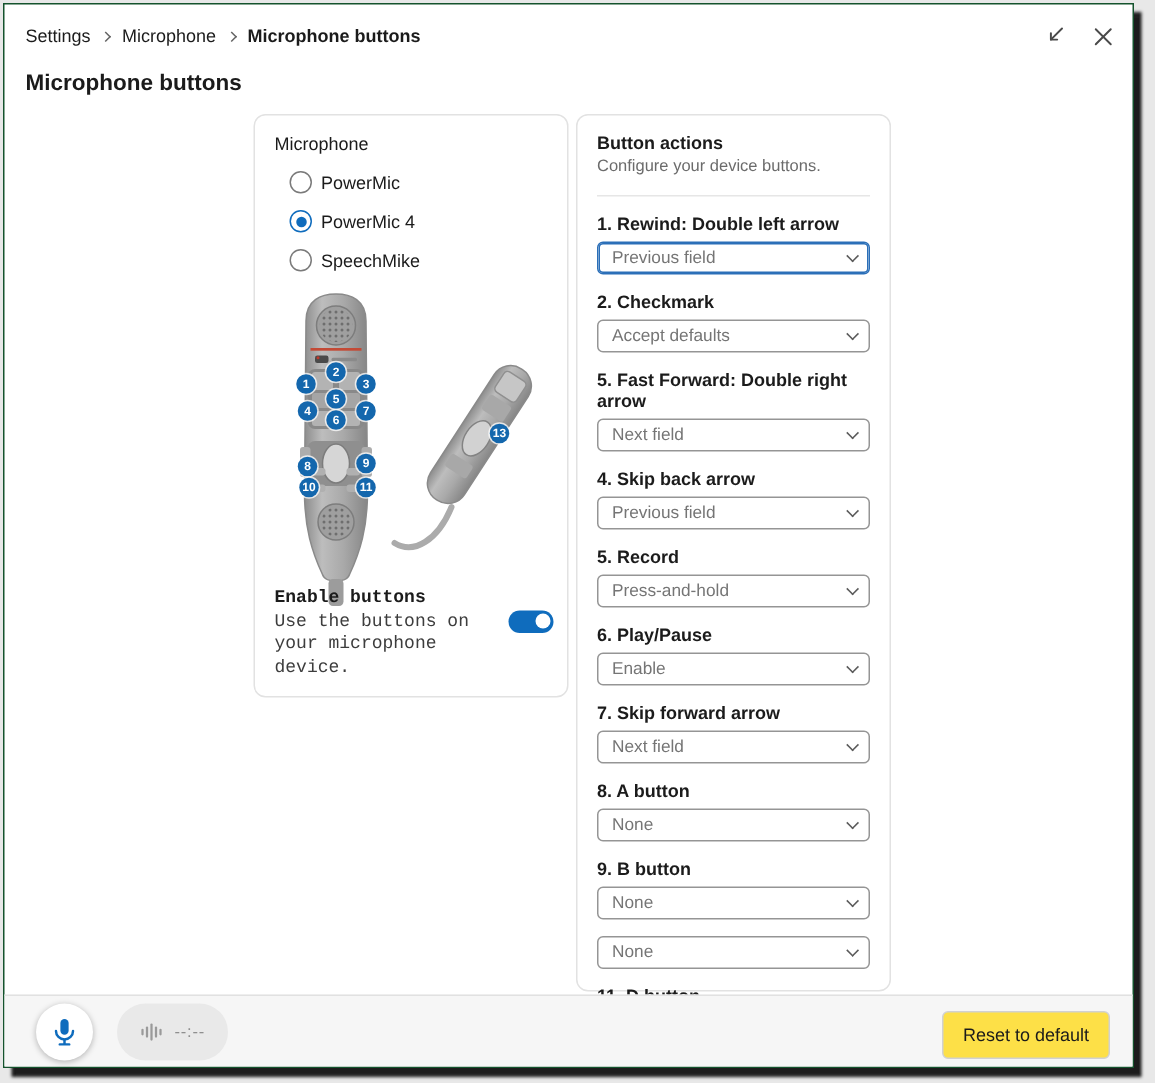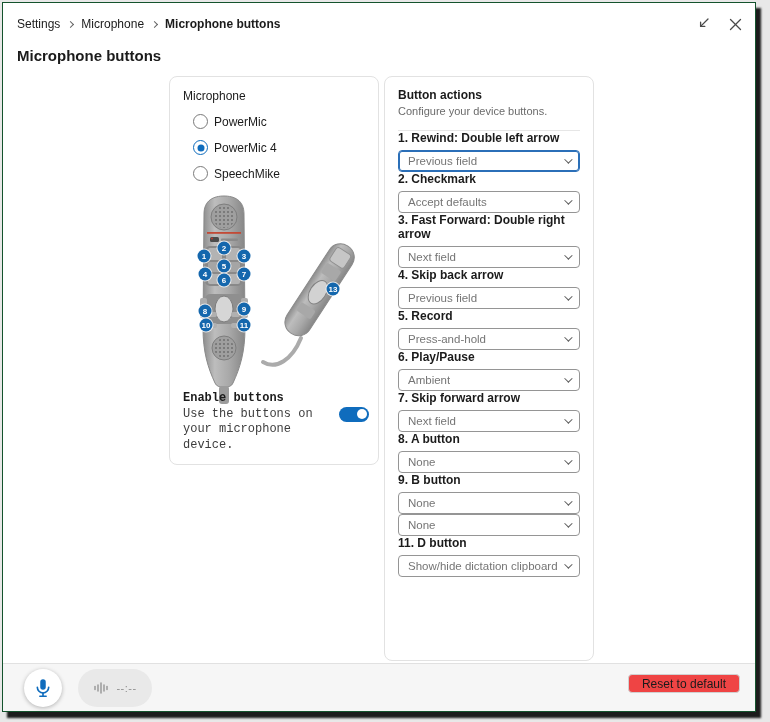--- a/index.html
+++ b/index.html
@@ -47,37 +47,37 @@
   .enable-text { width:152px; }
   .enable-title { font-weight:700; color:#1b1b1b; margin-bottom:2px; }
   .enable-desc { color:#3d3d3d; line-height:1.32; }
   .toggle { margin-left:auto; margin-top:16px; width:30px; height:15px; border-radius:8px; background:#0f6cbd; position:relative; flex:0 0 auto; }
   .toggle::after { content:""; position:absolute; right:2.5px; top:2.5px; width:10px; height:10px; border-radius:50%; background:#fff; }
 
   
   .actions-title { font-size:12px; font-weight:700; color:#1b1b1b; }
   .actions-sub { font-size:11px; color:#6b6b6b; margin-top:3px; }
   .divider { border-top:1px solid #e6e6e6; margin-top:13px; }
-  .action-row { }
+  .action-row { margin-top:11px; }
   .action-label { font-size:12px; font-weight:600; color:#1b1b1b; margin-bottom:5px; }
   .select { height:22px; border:1px solid #959595; border-radius:4px; background:#fff;
             display:flex; align-items:center; justify-content:space-between; padding:0 9px; }
   .select-value { font-size:11.5px; color:#757575; white-space:nowrap; overflow:hidden; }
   .chev { width:6px; height:6px; border-right:1.3px solid #5a5a5a; border-bottom:1.3px solid #5a5a5a;
           transform:rotate(45deg) translateY(-2px); flex:0 0 auto; }
   .select.focused { border-color:#2b6fb8; box-shadow:inset 0 0 0 1px #2b6fb8; }
 
   
   .footer { position:absolute; left:0; right:0; bottom:0; height:48px; background:#f6f6f6; border-top:1px solid #e1e1e1; }
   .mic-btn { position:absolute; left:21px; top:5px; width:38px; height:38px; border-radius:50%; background:#fff;
              border:none; box-shadow:0 1px 4px rgba(0,0,0,0.28); display:flex; align-items:center; justify-content:center; }
   .pill { position:absolute; left:75px; top:5px; width:74px; height:38px; border-radius:19px; background:#e9e9e9;
           display:flex; align-items:center; justify-content:center; gap:5px; border:none; }
   .timer { font-size:11px; color:#8f8f8f; letter-spacing:0.5px; }
-  .reset-btn { position:absolute; right:15px; top:10px; height:19px; padding:0 13px; background:#ef4444;
+  .reset-btn { position:absolute; right:15px; top:10px; height:32px; padding:0 13px; background:#fde047;
                border:1px solid #d1d1d1; border-radius:4px; font-size:12px; color:#1b1b1b; font-family:inherit;text-align:right; }
 </style>
 </head>
 <body>
 
 <div class="window">
 
   <div class="titlebar">
     <div class="breadcrumb">
       <span class="bc-item">Settings</span>
@@ -204,21 +204,21 @@
       </div>
     </div>
     <div class="action-row">
       <div class="action-label">2. Checkmark</div>
       <div class="select">
         <span class="select-value">Accept defaults</span>
         <span class="chev"></span>
       </div>
     </div>
     <div class="action-row">
-      <div class="action-label">3. Fast Forward: Double right arrow</div>
+      <div class="action-label">5. Fast Forward: Double right arrow</div>
       <div class="select">
         <span class="select-value">Next field</span>
         <span class="chev"></span>
       </div>
     </div>
     <div class="action-row">
       <div class="action-label">4. Skip back arrow</div>
       <div class="select">
         <span class="select-value">Previous field</span>
         <span class="chev"></span>
@@ -227,21 +227,21 @@
     <div class="action-row">
       <div class="action-label">5. Record</div>
       <div class="select">
         <span class="select-value">Press-and-hold</span>
         <span class="chev"></span>
       </div>
     </div>
     <div class="action-row">
       <div class="action-label">6. Play/Pause</div>
       <div class="select">
-        <span class="select-value">Ambient</span>
+        <span class="select-value">Enable</span>
         <span class="chev"></span>
       </div>
     </div>
     <div class="action-row">
       <div class="action-label">7. Skip forward arrow</div>
       <div class="select">
         <span class="select-value">Next field</span>
         <span class="chev"></span>
       </div>
     </div>

